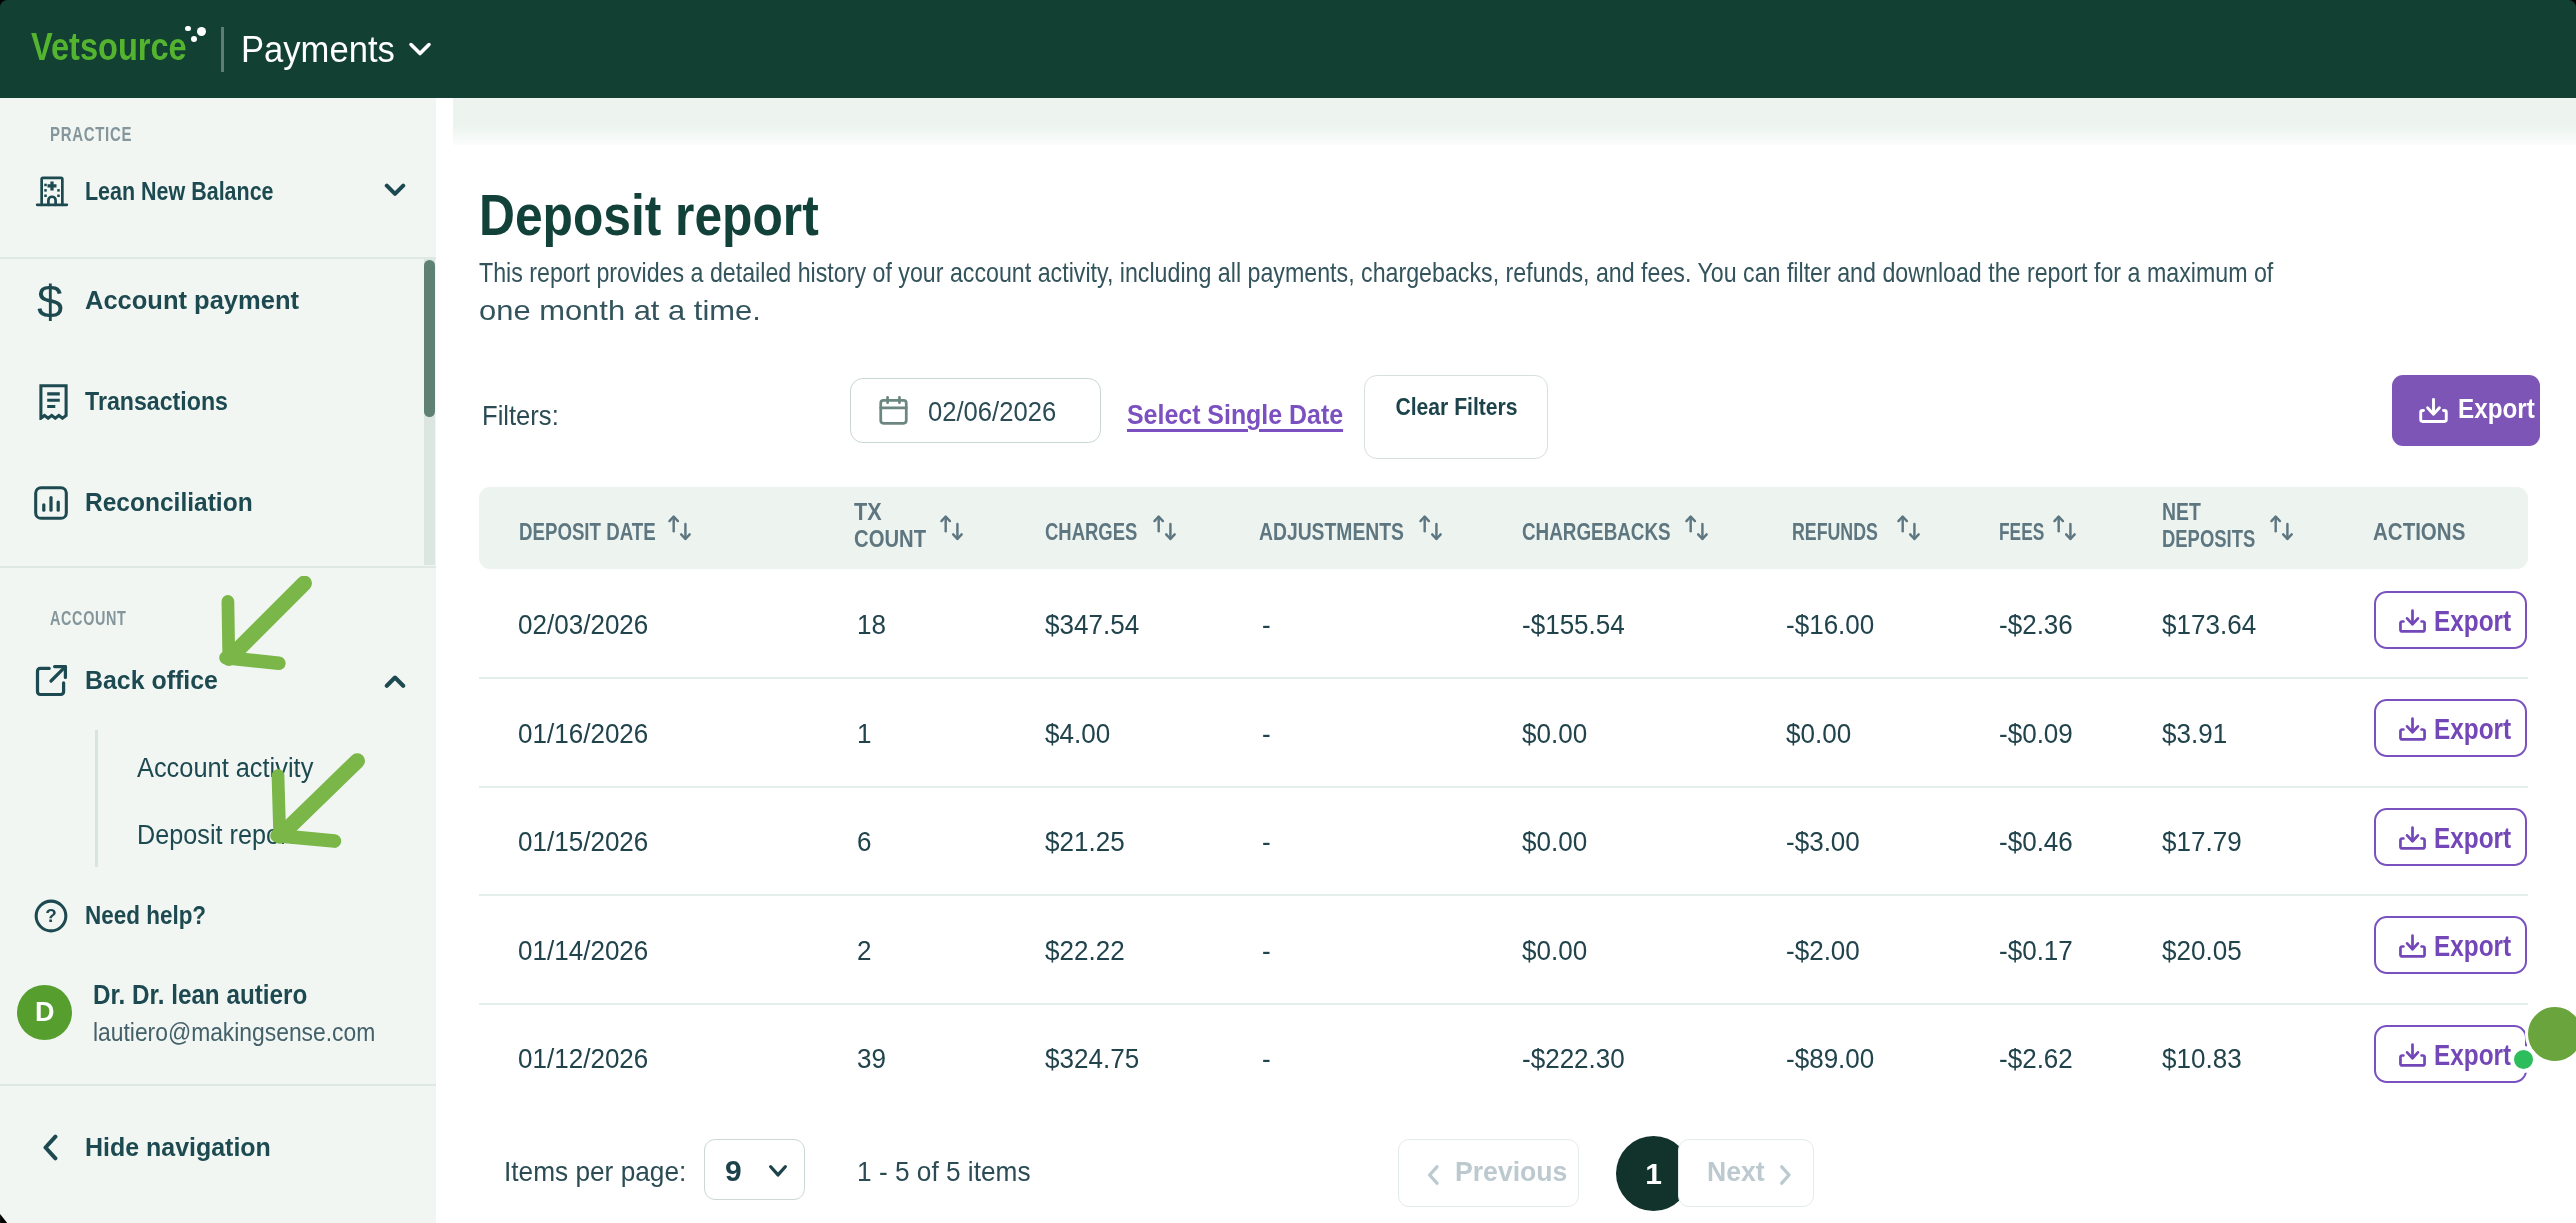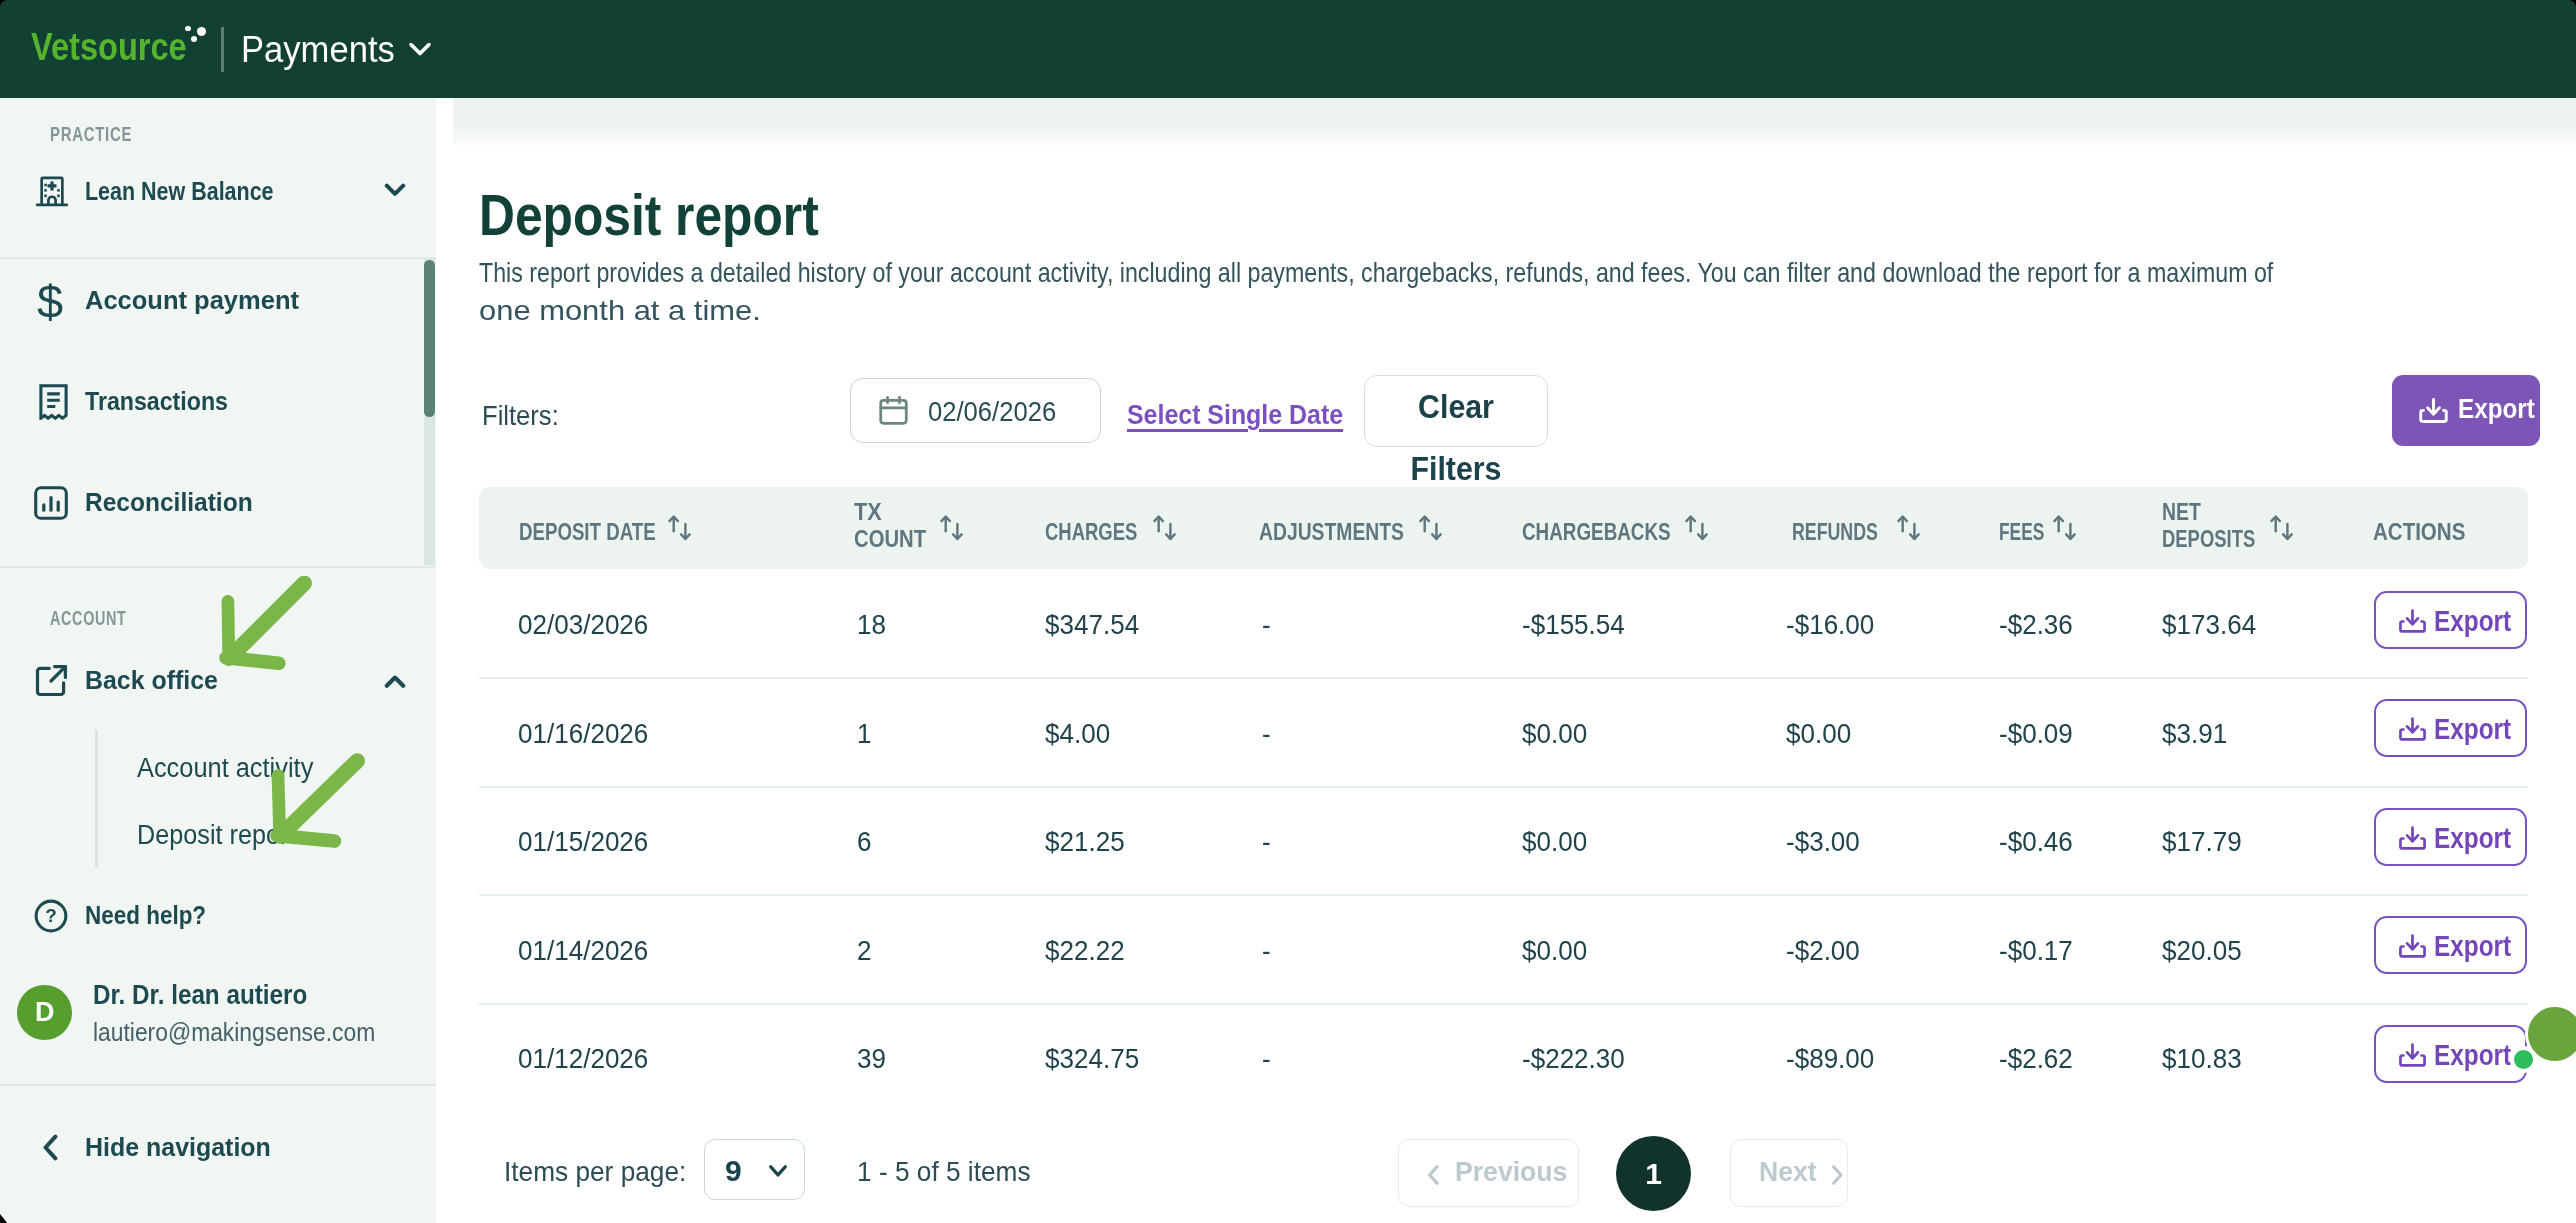--- a/index.html
+++ b/index.html
@@ -47,22 +47,22 @@
   .desc span { display:inline-block; transform-origin:0 50%; line-height:38px; }
 
   .filters-label { position:absolute; left:46px; top:302px; font-size:28px; line-height:31px; color:#2b4c54;
     transform:scaleX(.914); transform-origin:0 0; }
   .datebox { position:absolute; top:280px; width:251px; height:65px; background:#fff;
     border:1.8px solid #c9d6d1; border-radius:12.8px; }
   .datebox .dtxt { position:absolute; left:77px; top:17.3px; font-size:28px; line-height:31px; color:#2b4c54;
     transform:scaleX(.915); transform-origin:0 0; }
   .linklike { position:absolute; top:301px; font-size:27px; line-height:33px; font-weight:700; color:#7b50c0;
     text-decoration:underline; text-underline-offset:4.6px; text-decoration-thickness:2.7px; transform:scaleX(.923); transform-origin:0 0; }
-  .btn-clear { position:absolute; left:928px; top:277px; width:184px; height:72px; border:1.8px solid #d7e0dd;
-    border-radius:12.8px; background:#fff; font-size:33px; font-weight:700; color:#1c434b; text-align:center; line-height:62px;text-decoration:underline; }
+  .btn-clear { position:absolute; left:928px; top:277px; width:184px; height:84px; border:1.8px solid #d7e0dd;
+    border-radius:12.8px; background:#fff; font-size:23px; font-weight:700; color:#1c434b; text-align:center; line-height:62px;text-decoration:underline; }
   .btn-clear span { display:inline-block; transform:scaleX(.919); }
   .btn-export-top { position:absolute; left:1956px; top:277px; width:148px; height:71px; background:#7c55b7;
     border-radius:11px; color:#fff; font-size:28px; font-weight:700; }
   .btn-export-top span { display:inline-block; transform:scaleX(.866); transform-origin:0 50%; line-height:31px; }
 
   
   .thead { position:absolute; left:43px; top:389px; width:2049px; height:82px; background:#edf4f0; border-radius:11px; }
   .th { position:absolute; font-size:24px; line-height:27px; font-weight:700; color:#5e7680;
     transform:scaleX(var(--s,.79)); transform-origin:0 0; }
   .td { position:absolute; font-size:28px; line-height:35px; color:#21434c;
@@ -358,21 +358,21 @@
     </svg>
   </div>
   <div class="pg-label" style="left:421px; top:1058px;">1 - 5 of 5 items</div>
   <div class="pg-btn" style="left:962px; width:181px;">
     <svg style="position:absolute; left:26.5px; top:24px;" width="13.7" height="22" viewBox="0 0 15 24">
       <path d="M12 3 L4 12 L12 21" fill="none" stroke="#bccad0" stroke-width="3.6" stroke-linecap="round" stroke-linejoin="round"></path>
     </svg>
     <span style="position:absolute; left:56px; top:16.4px;">Previous</span>
   </div>
   <div class="pg-circle">1</div>
-  <div class="pg-btn" style="left:1294px; width:118px;">
+  <div class="pg-btn" style="left:1242px; width:136px;">
     <span style="position:absolute; left:28px; top:16.4px;">Next</span>
     <svg style="position:absolute; left:100px; top:24px;" width="13.7" height="22" viewBox="0 0 15 24">
       <path d="M3 3 L11 12 L3 21" fill="none" stroke="#bccad0" stroke-width="3.6" stroke-linecap="round" stroke-linejoin="round"></path>
     </svg>
   </div>
 </div>
 
 <svg class="abs" style="left:0; bottom:0;" width="7.3" height="9" viewBox="0 0 8 10">
   <path d="M0 0 L8 10 L0 10 Z" fill="#000"></path>
 </svg>

